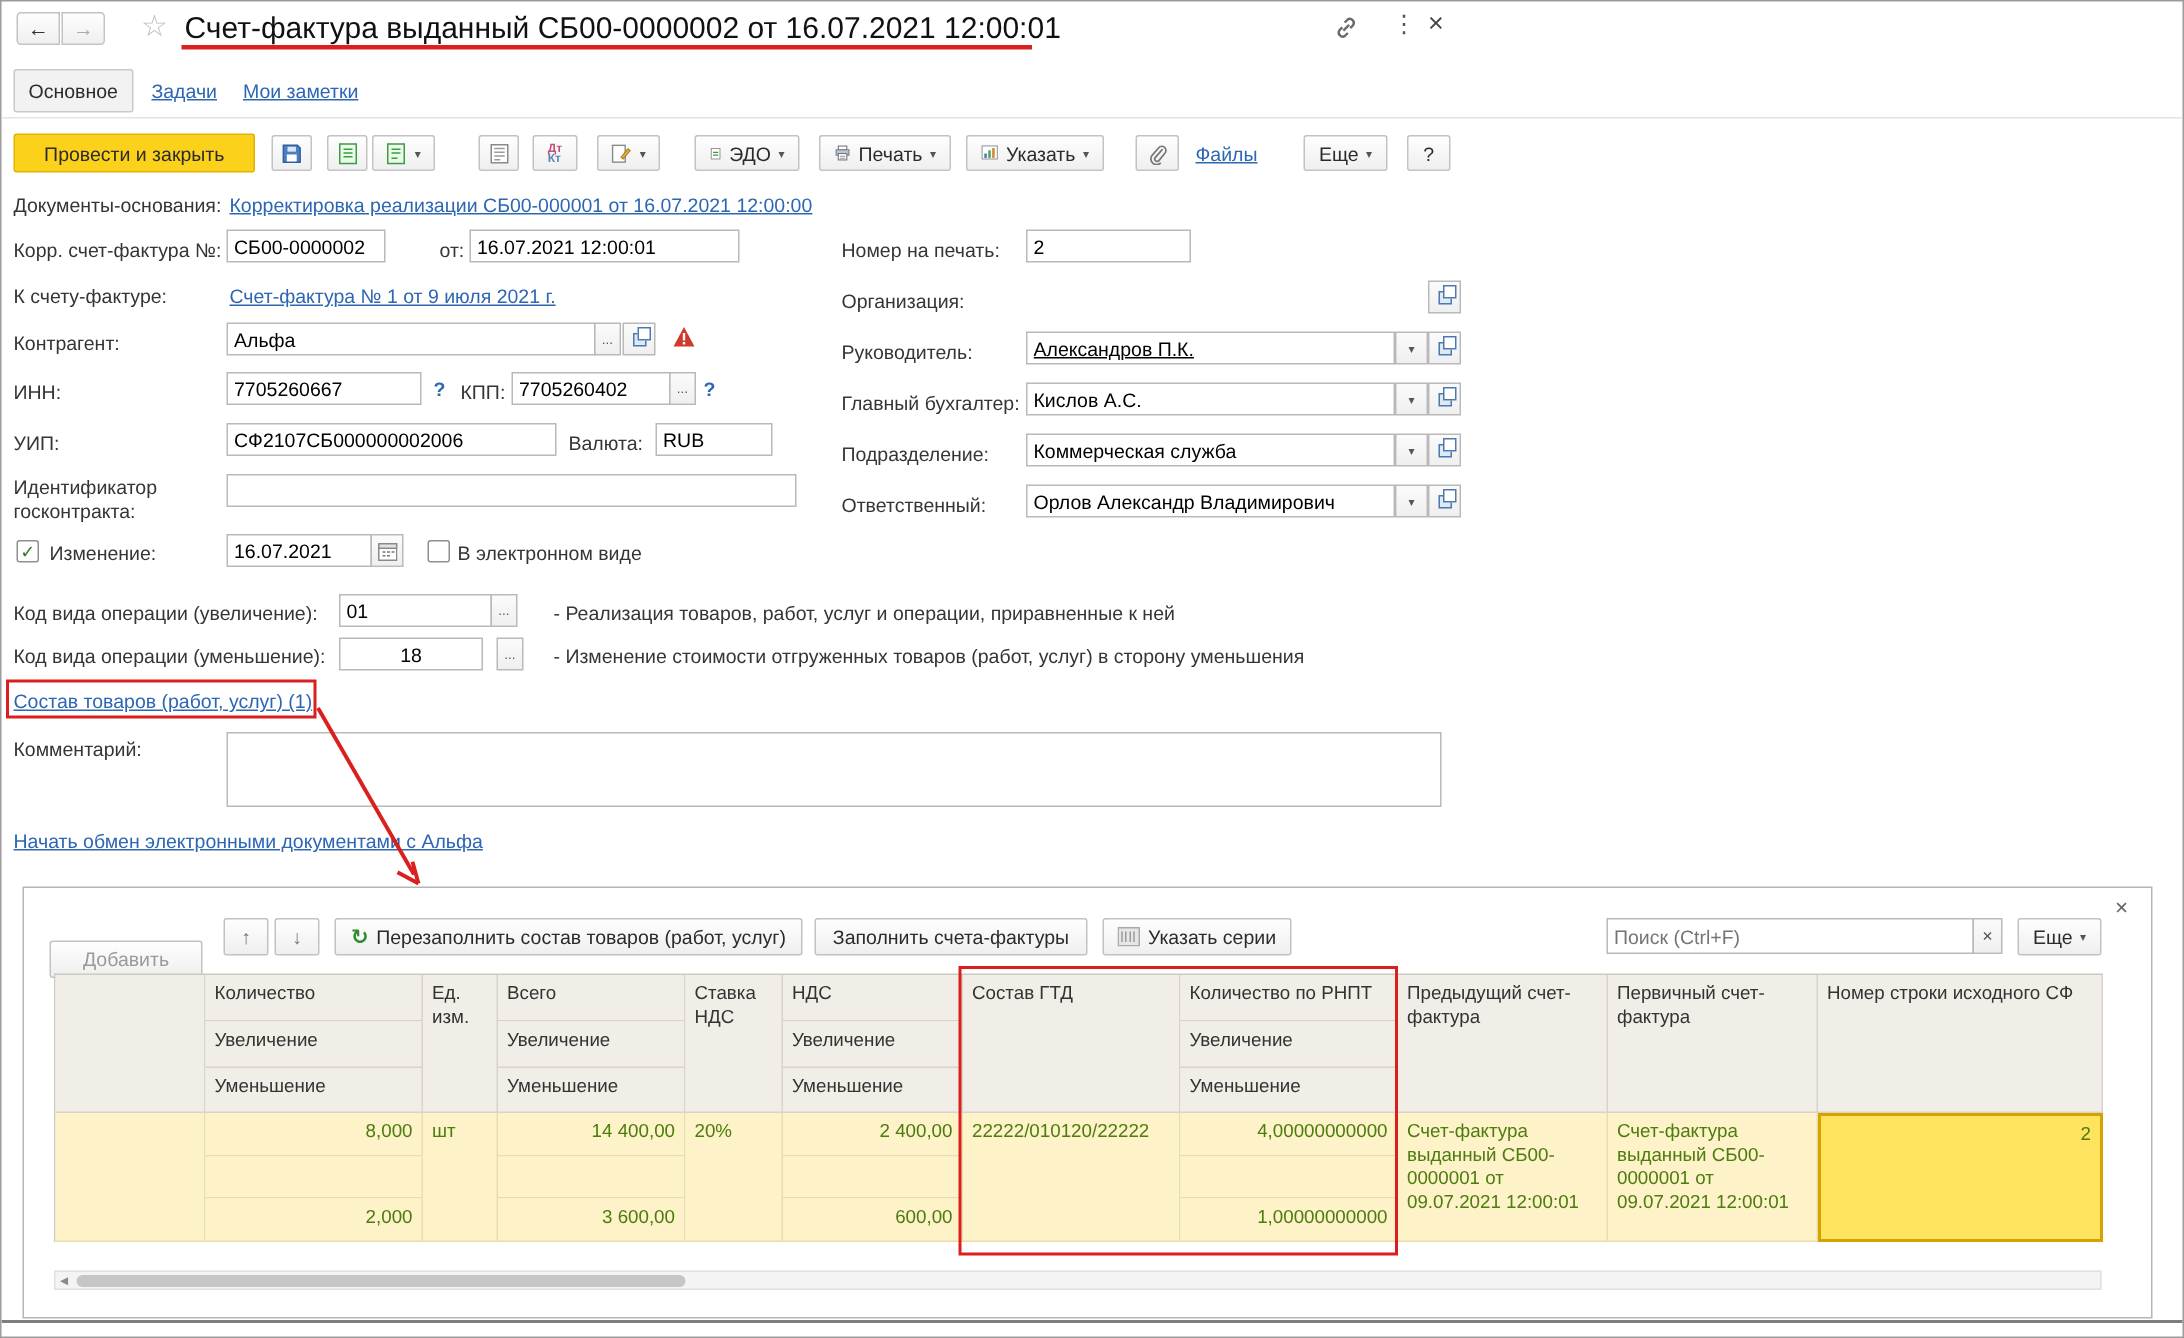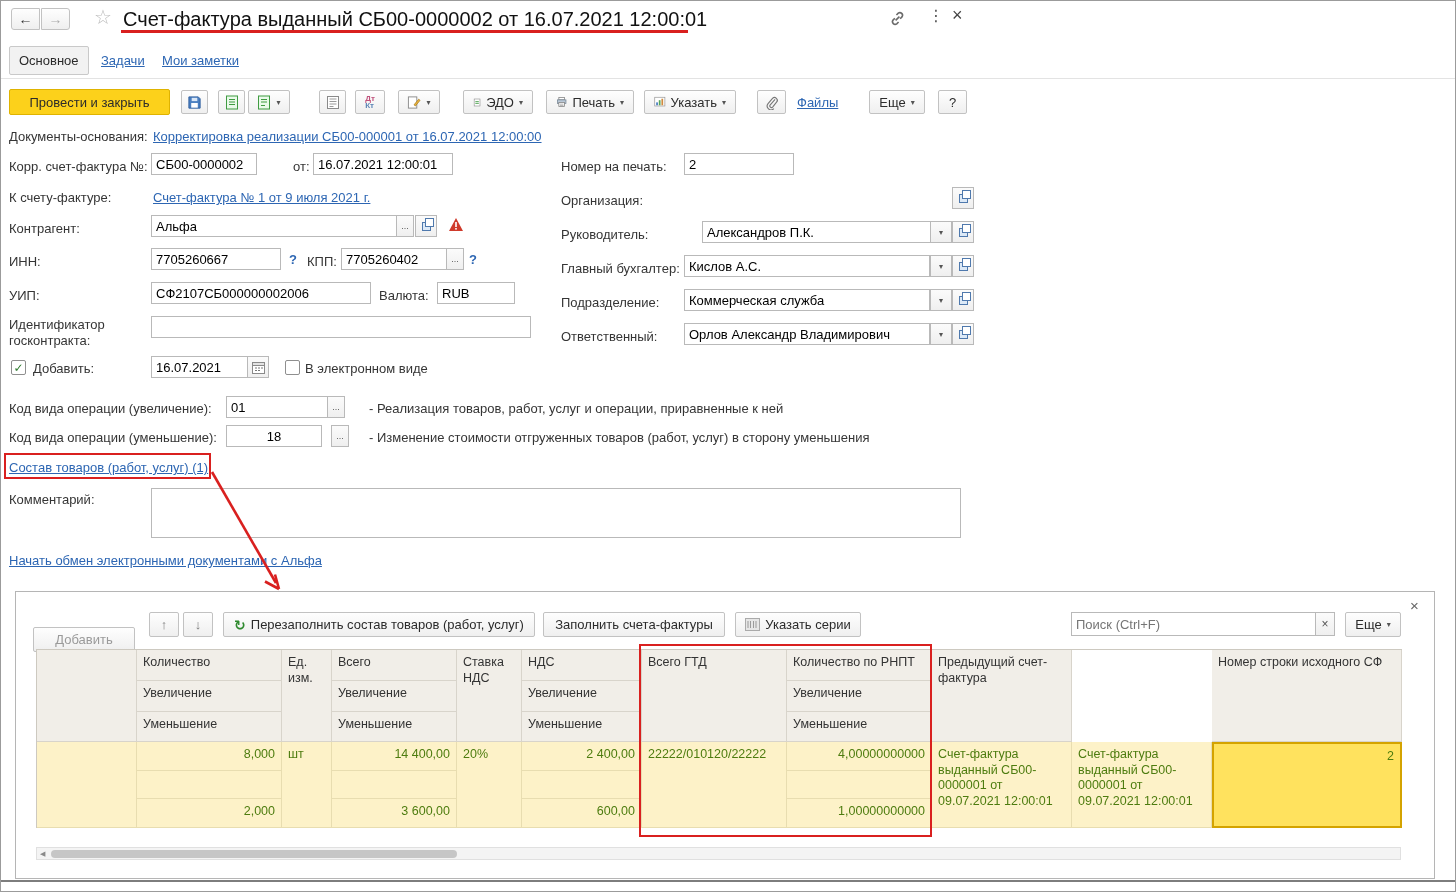--- a/index.html
+++ b/index.html
@@ -142,21 +142,21 @@
   <div class="btn" style="left:937px;top:89px;width:29px;height:24px;padding:0">
       <span>?</span>
     </div>
 
   <div class="lbl" style="left:8px;top:128px">Документы-основания:</div>
   <a class="lnk" style="left:152px;top:128px">Корректировка реализации СБ00-000001 от 16.07.2021 12:00:00</a>
 
   <div class="lbl" style="left:8px;top:158px">Корр. счет-фактура №:</div>
   <input class="fld" style="left: 150px; top: 152px; width: 106px;" value="СБ00-0000002">
   <div class="lbl" style="left:292px;top:158px">от:</div>
-  <input class="fld" style="left: 312px; top: 152px; width: 140px;" value="16.07.2021 12:00:01">
+  <input class="fld" style="left: 312px; top: 152px; width: 180px;" value="16.07.2021 12:00:01">
 
   <div class="lbl" style="left:8px;top:189px">К счету-фактуре:</div>
   <a class="lnk" style="left:152px;top:189px">Счет-фактура № 1 от 9 июля 2021 г.</a>
 
   <div class="lbl" style="left:8px;top:220px">Контрагент:</div>
   <input class="fld" style="left: 150px; top: 214px; width: 246px;" value="Альфа">
   <div class="sbtn" style="left:395px;top:214px;width:18px">
       <span>...</span>
     </div>
   <div class="sbtn" style="left:414px;top:214px;width:22px">
@@ -185,21 +185,21 @@
   <div class="lbl" style="left:378px;top:287px">Валюта:</div>
   <input class="fld" style="left: 436px; top: 281px; width: 78px;" value="RUB">
 
   <div class="lbl" style="left:8px;top:316px">Идентификатор</div>
   <div class="lbl" style="left:8px;top:332px">госконтракта:</div>
   <input class="fld" style="left: 150px; top: 315px; width: 380px;">
 
   <div class="cb" style="left:10px;top:359px">
       <span>✓</span>
     </div>
-  <div class="lbl" style="left:32px;top:360px">Добавить:</div>
+  <div class="lbl" style="left:32px;top:360px">Изменение:</div>
   <input class="fld" style="left: 150px; top: 355px; width: 97px;" value="16.07.2021">
   <div class="sbtn" style="left:246px;top:355px;width:22px">
     <svg width="13" height="13" viewBox="0 0 13 13">
         <rect x="0.5" y="1.5" width="12" height="11" fill="#fff" stroke="#8a8a8a"></rect>
         <rect x="0.5" y="1.5" width="12" height="3" fill="#e2e2e2" stroke="#8a8a8a"></rect>
         <path d="M3 7 h2 M6 7 h2 M9 7 h2 M3 9.5 h2 M6 9.5 h2" stroke="#777"></path>
       </svg>
   </div>
   <div class="cb" style="left:284px;top:359px"></div>
   <div class="lbl" style="left:304px;top:360px">В электронном виде</div>
@@ -228,21 +228,21 @@
 
   <div class="lbl" style="left:560px;top:158px">Номер на печать:</div>
   <input class="fld" style="left: 683px; top: 152px; width: 110px;" value="2">
 
   <div class="lbl" style="left:560px;top:192px">Организация:</div>
   <div class="sbtn" style="left:951px;top:186px;width:22px">
       <span class="osq"></span>
     </div>
 
   <div class="lbl" style="left:560px;top:226px">Руководитель:</div>
-  <input class="fld" style="left: 701px; top: 220px; width: 246px;" value="Александров П.К.">
+  <input class="fld" style="left: 683px; top: 220px; width: 246px; text-decoration: underline;" value="Александров П.К.">
   <div class="sbtn" style="left:929px;top:220px;width:22px">
       <span class="car">▾</span>
     </div>
   <div class="sbtn" style="left:951px;top:220px;width:22px">
       <span class="osq"></span>
     </div>
 
   <div class="lbl" style="left:560px;top:260px">Главный бухгалтер:</div>
   <input class="fld" style="left: 683px; top: 254px; width: 246px;" value="Кислов А.С.">
   <div class="sbtn" style="left:929px;top:254px;width:22px">
@@ -312,25 +312,26 @@
     <div class="th" style="grid-column:2;grid-row:2">Увеличение</div>
     <div class="th" style="grid-column:2;grid-row:3">Уменьшение</div>
     <div class="th" style="grid-column:3;grid-row:1/span 3">Ед. изм.</div>
     <div class="th" style="grid-column:4;grid-row:1">Всего</div>
     <div class="th" style="grid-column:4;grid-row:2">Увеличение</div>
     <div class="th" style="grid-column:4;grid-row:3">Уменьшение</div>
     <div class="th" style="grid-column:5;grid-row:1/span 3">Ставка НДС</div>
     <div class="th" style="grid-column:6;grid-row:1">НДС</div>
     <div class="th" style="grid-column:6;grid-row:2">Увеличение</div>
     <div class="th" style="grid-column:6;grid-row:3">Уменьшение</div>
-    <div class="th" style="grid-column:7;grid-row:1/span 3">Всего ГТД</div>
+    <div class="th" style="grid-column:7;grid-row:1/span 3">Состав ГТД</div>
     <div class="th" style="grid-column:8;grid-row:1">Количество по РНПТ</div>
     <div class="th" style="grid-column:8;grid-row:2">Увеличение</div>
     <div class="th" style="grid-column:8;grid-row:3">Уменьшение</div>
     <div class="th" style="grid-column:9;grid-row:1/span 3">Предыдущий счет-фактура</div>
+    <div class="th" style="grid-column:10;grid-row:1/span 3">Первичный счет-фактура</div>
     <div class="th" style="grid-column:11;grid-row:1/span 3">Номер строки исходного СФ</div>
 
     <div class="td" style="grid-column:1;grid-row:4/span 3"></div>
     <div class="td num" style="grid-column:2;grid-row:4">8,000</div>
     <div class="td" style="grid-column:2;grid-row:5"></div>
     <div class="td num" style="grid-column:2;grid-row:6">2,000</div>
     <div class="td" style="grid-column:3;grid-row:4/span 3">шт</div>
     <div class="td num" style="grid-column:4;grid-row:4">14 400,00</div>
     <div class="td" style="grid-column:4;grid-row:5"></div>
     <div class="td num" style="grid-column:4;grid-row:6">3 600,00</div>

